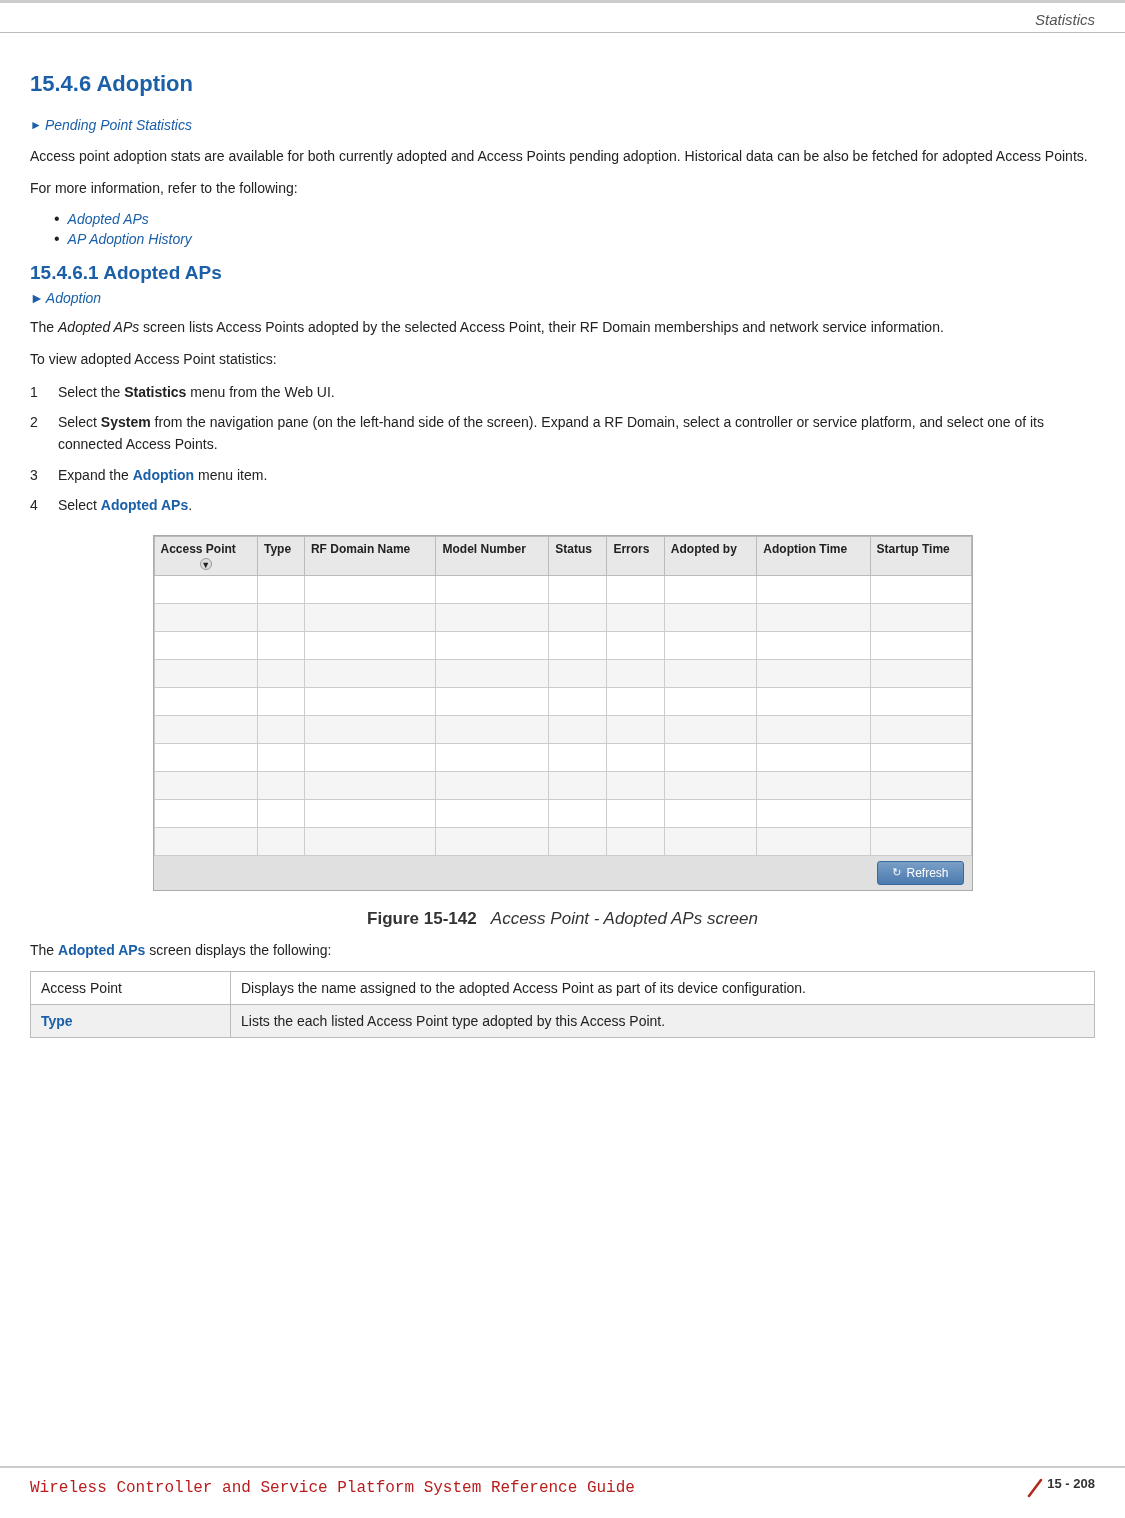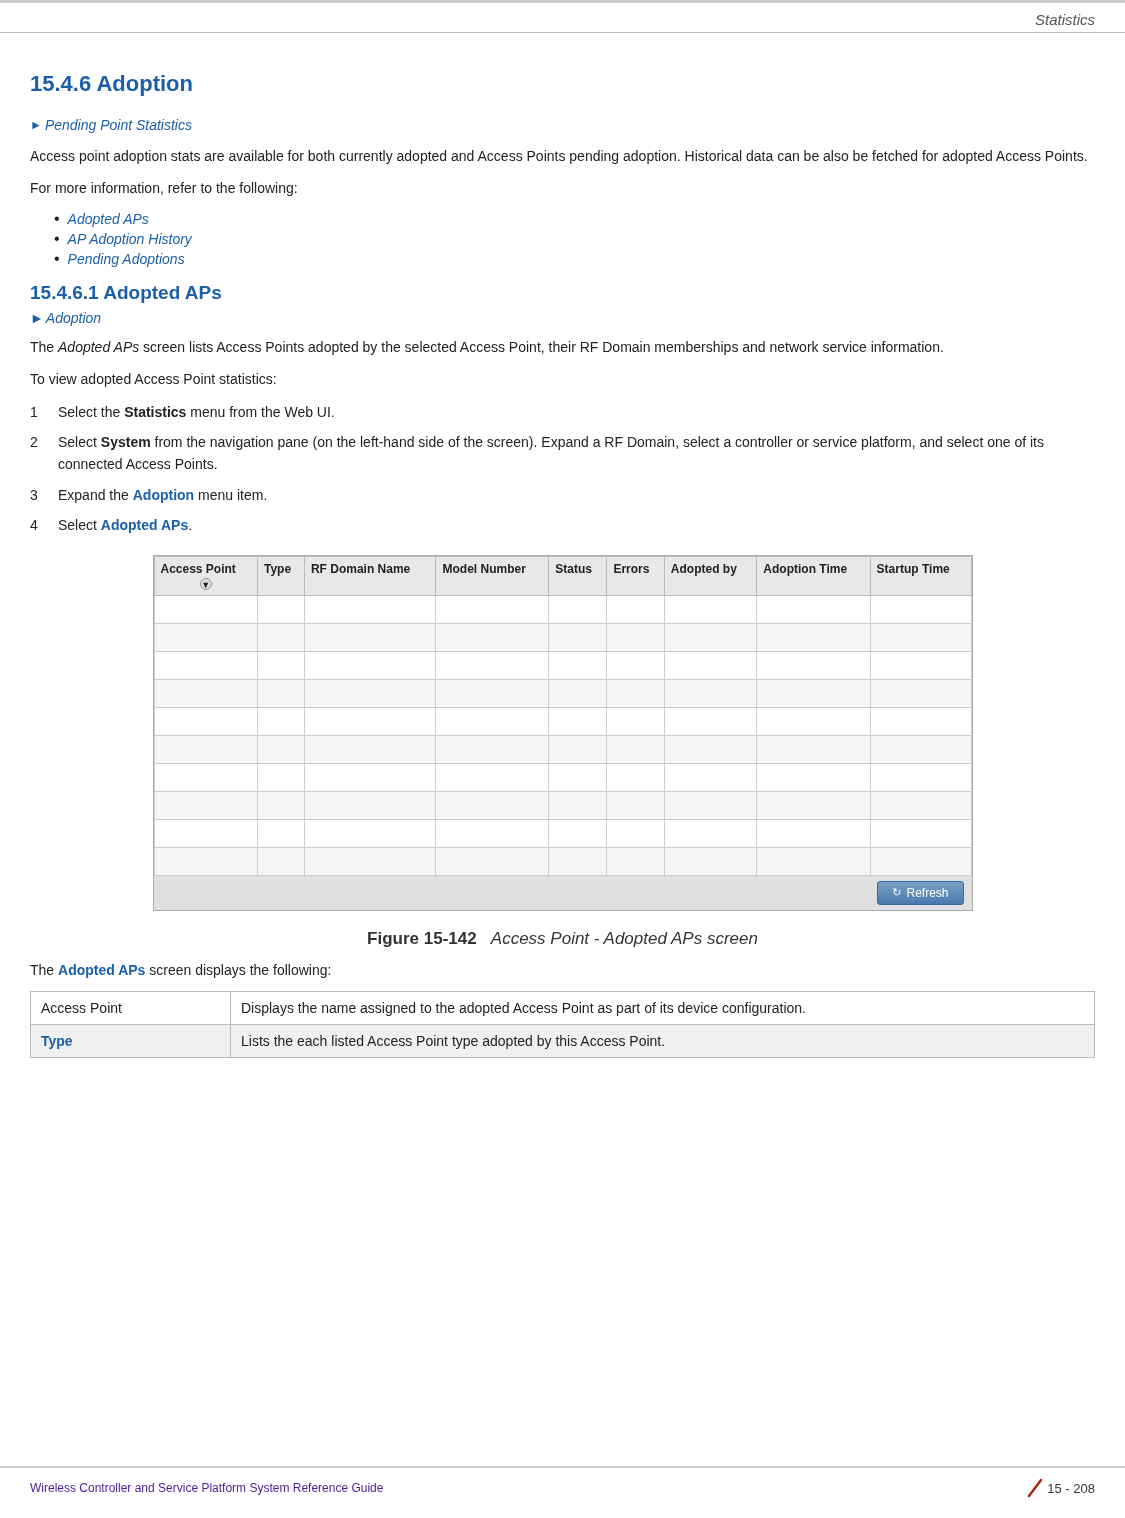--- a/index.html
+++ b/index.html
@@ -236,28 +236,29 @@
       bottom: 18px;
       left: 0;
       right: 0;
       display: flex;
       align-items: center;
       padding: 0 30px;
       border-top: 2px solid #ccc;
       padding-top: 8px;
     }
     .footer-left {
-      font-size: 12px;
-      color: #4c1d95;
+      font-size: 16px;
+      color: #b91c1c;
       flex: 1;
+      font-family: Liberation Mono, monospace;
     }
     .footer-right {
       display: flex;
-      align-items: center;
       gap: 0;
+      font-weight: bold;
     }
     .footer-page-num {
       font-size: 13px;
       color: #333;
     }
     .footer-slash {
       width: 24px;
       height: 24px;
     }
   </style>
@@ -281,23 +282,20 @@
 
   <p class="body-text">Access point adoption stats are available for both currently adopted and Access Points pending adoption. Historical data can be also be fetched for adopted Access Points.</p>
   <p class="body-text">For more information, refer to the following:</p>
 
   <ul class="bullet-list">
     <li>
       <a>Adopted APs</a>
     </li>
     <li>
       <a>AP Adoption History</a>
-    </li>
-    <li>
-      <a>Pending Adoptions</a>
     </li>
   </ul>
 
   <div class="sub-heading">15.4.6.1  Adopted APs</div>
 
   <div class="sub-breadcrumb">
     <span class="arrow">►</span>
     <span>Adoption</span>
   </div>
 

